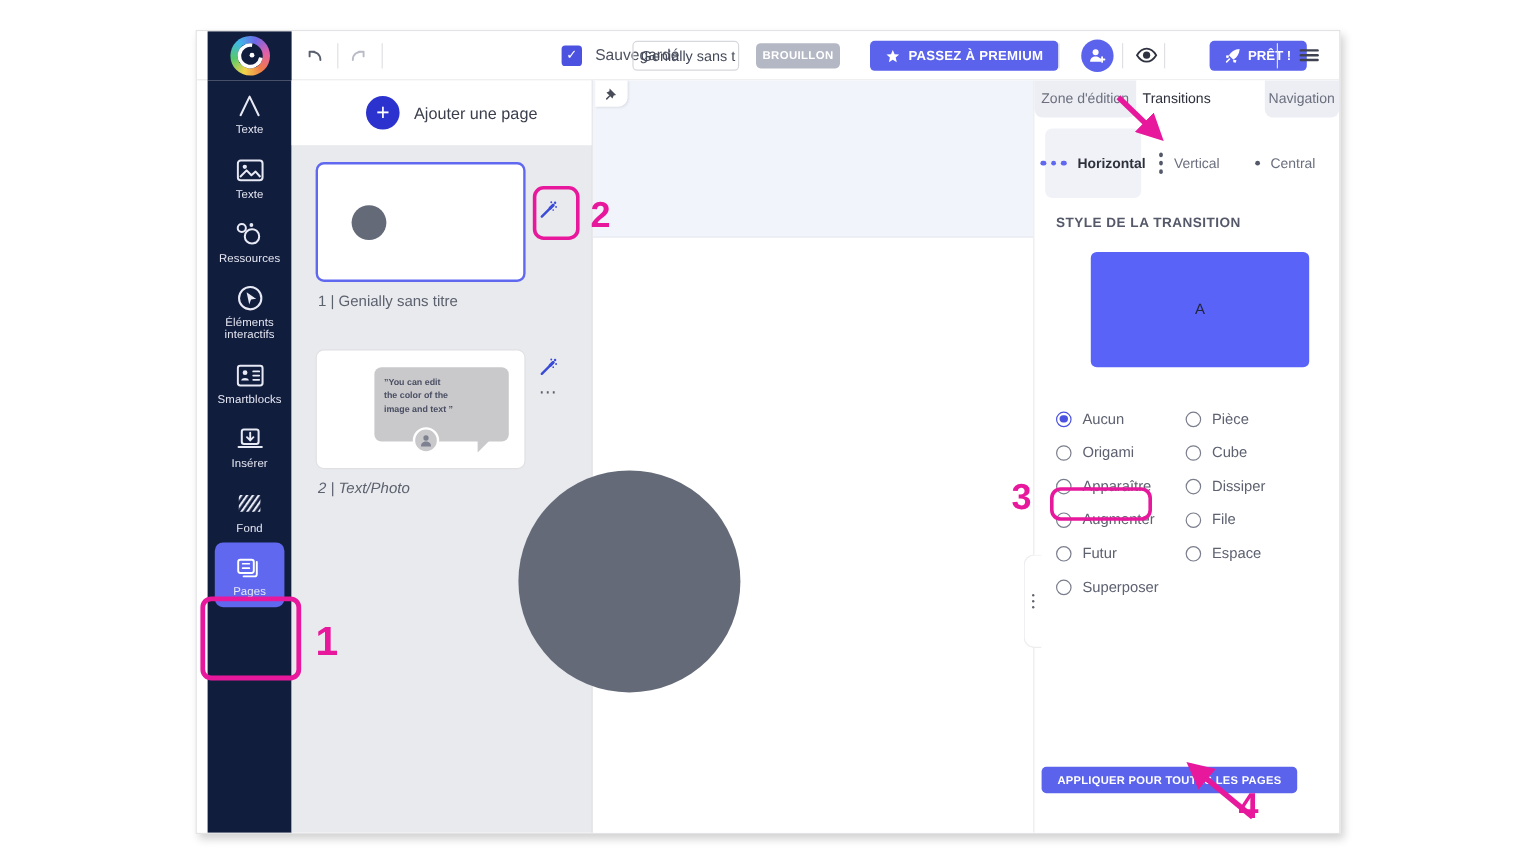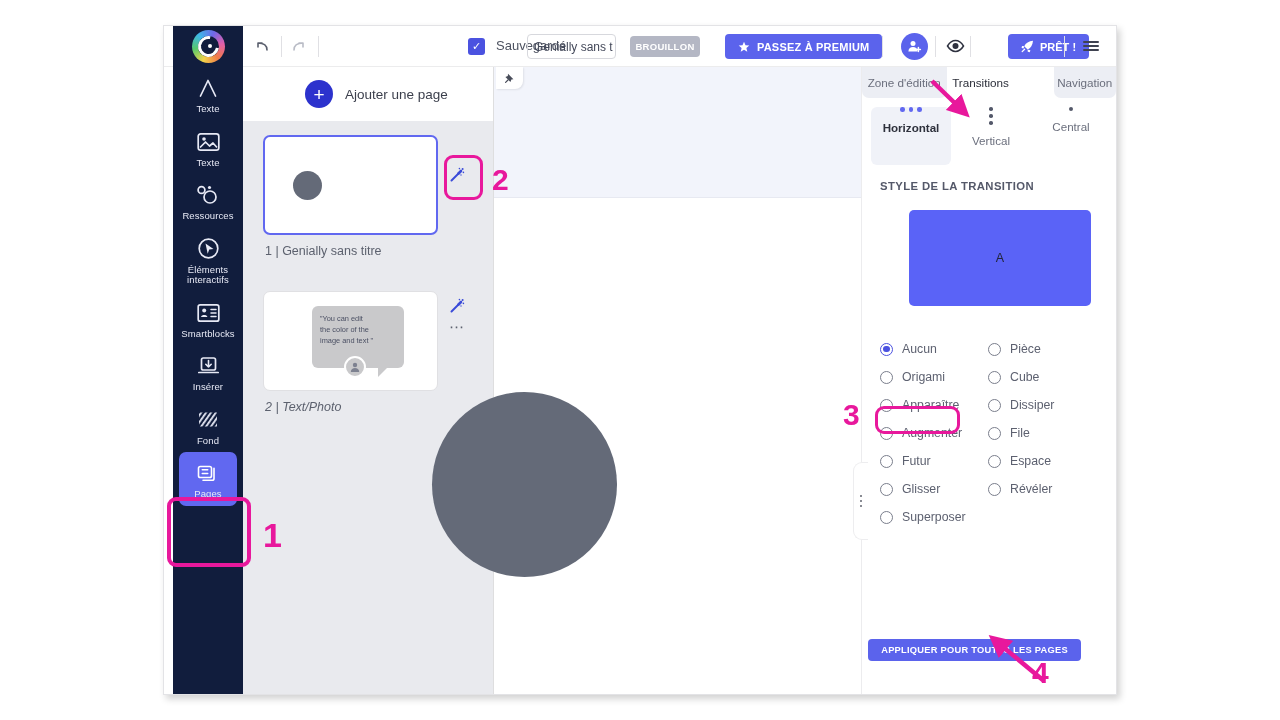--- a/index.html
+++ b/index.html
@@ -173,24 +173,24 @@
   }
   .dots-btn{
     position:absolute;width:22px;height:18px;
     display:flex;align-items:center;justify-content:center;
     color:#5c616e;font-size:15px;letter-spacing:1px;
   }
 
   
   .bubble-wrap{position:absolute;left:48px;top:14px;width:92px;}
   .bubble{
-    width:92px;height:62px;background:#c9c9cb;border-radius:6px;
+    width:112px;height:62px;background:#c9c9cb;border-radius:6px;
     color:#4a4f63;font-size:7.4px;line-height:11px;
     padding:7px 8px 0 8px;box-sizing:border-box;
-    font-weight:normal;position:relative;
+    font-weight:bold;position:relative;
   }
   .bubble::after{
     content:"";position:absolute;right:16px;bottom:-9px;
     border-left:10px solid #c9c9cb;border-bottom:10px solid transparent;
   }
   .bubble-avatar{
     position:absolute;left:32px;top:50px;width:22px;height:22px;border-radius:50%;
     background:#c9c9cb;border:2px solid #ffffff;box-sizing:border-box;
     display:flex;align-items:center;justify-content:center;color:#6d717f;font-size:12px;
   }
@@ -242,21 +242,21 @@
     border-radius:0 0 7px 7px;
   }
   .tab.active{background:#ffffff;color:#2c2f3a;font-weight:normal;}
   #tab-edition{width:92px;}
   #tab-transitions{width:74px;}
   #tab-navigation{width:68px;margin-left:39px;}
 
   #orient-row{position:absolute;left:9px;top:40px;width:240px;height:58px;display:flex;}
   .orient{
     width:80px;height:58px;border-radius:6px;
-    display:flex;flex-direction:column;align-items:center;gap:9px;
+    display:flex;flex-direction:row;align-items:center;justify-content:center;gap:9px;
     font-size:11.6px;color:#6b6f7d;
   }
   .orient.active{background:#f0f2f8;color:#2e313c;font-weight:bold;}
   .dots-h{display:flex;gap:4px;}
   .dots-h i{width:4.5px;height:4.5px;border-radius:50%;background:#6168f0;display:block;}
   .dots-v{display:flex;flex-direction:column;gap:3.5px;}
   .dots-v i{width:3.5px;height:3.5px;border-radius:50%;background:#54596a;display:block;}
   .dot-c{width:4px;height:4px;border-radius:50%;background:#54596a;display:block;}
 
   #style-title{
@@ -630,30 +630,20 @@
         <div class="radio-item col1">
           <span class="radio-mark"></span>
           <span>Futur</span>
         </div>
         <div class="radio-item">
           <span class="radio-mark"></span>
           <span>Espace</span>
         </div>
       </div>
 
-      <div class="radio-row">
-        <div class="radio-item col1">
-          <span class="radio-mark"></span>
-          <span>Glisser</span>
-        </div>
-        <div class="radio-item">
-          <span class="radio-mark"></span>
-          <span>Révéler</span>
-        </div>
-      </div>
 
       <div class="radio-row">
         <div class="radio-item col1">
           <span class="radio-mark"></span>
           <span>Superposer</span>
         </div>
       </div>
     </div>
 
     <div id="apply-btn">APPLIQUER POUR TOUTES LES PAGES</div>

